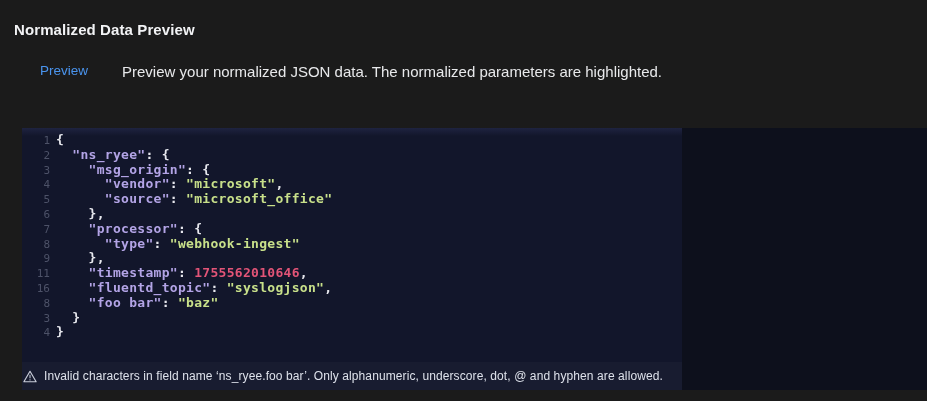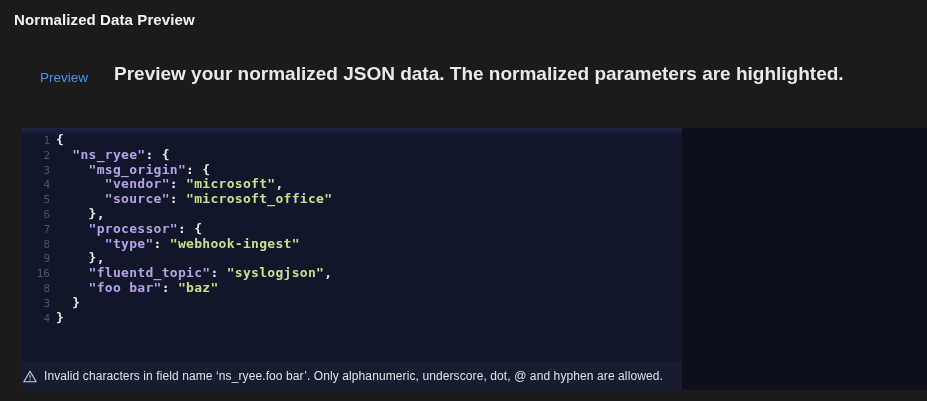--- a/index.html
+++ b/index.html
@@ -5,42 +5,42 @@
   * { margin: 0; padding: 0; box-sizing: border-box; }
   html, body { width: 927px; height: 401px; }
   body {
     position: relative;
     background: var(--page-bg, #1b1b1b);
     font-family: "Liberation Sans", sans-serif;
     overflow: hidden;
   }
   .page-title {
     position: absolute;
-    left: 14px; top: 11px;
+    left: 14px; top: 21px;
     font-size: 15px;
     font-weight: bold;
     color: #f2f3f5;
     letter-spacing: 0.1px;
   }
   .tab-row {
     position: absolute;
     left: 40px; top: 63px;
     display: flex;
-    align-items: flex-end;
+    align-items: flex-start;
+    gap: 8px;
   }
   .tab-preview {
     font-size: 13.5px;
     color: var(--accent-blue, #4a94ee);
     cursor: pointer;
     margin-right: 26px;
   }
   .tab-desc {
-    font-size: 19px;
+    font-size: 15px;
     color: #e8e9eb;
-    font-weight: bold;
   }
   .preview-section {
     position: absolute;
     left: 22px; top: 128px;
     width: 905px; height: 262px;
     background: var(--section-bg, #0d101c);
   }
   .editor {
     position: absolute;
     left: 0; top: 0;
@@ -116,20 +116,21 @@
     <div class="code-lines">
         <div class="code-line"><span class="line-number">1</span><span class="line-content"><span class="tok-punct">{</span></span></div>
         <div class="code-line"><span class="line-number">2</span><span class="line-content"><span class="tok-punct">  </span><span class="tok-key">"ns_ryee"</span><span class="tok-punct">: {</span></span></div>
         <div class="code-line"><span class="line-number">3</span><span class="line-content"><span class="tok-punct">    </span><span class="tok-key">"msg_origin"</span><span class="tok-punct">: {</span></span></div>
         <div class="code-line"><span class="line-number">4</span><span class="line-content"><span class="tok-punct">      </span><span class="tok-key">"vendor"</span><span class="tok-punct">: </span><span class="tok-str">"microsoft"</span><span class="tok-punct">,</span></span></div>
         <div class="code-line"><span class="line-number">5</span><span class="line-content"><span class="tok-punct">      </span><span class="tok-key">"source"</span><span class="tok-punct">: </span><span class="tok-str">"microsoft_office"</span></span></div>
         <div class="code-line"><span class="line-number">6</span><span class="line-content"><span class="tok-punct">    },</span></span></div>
         <div class="code-line"><span class="line-number">7</span><span class="line-content"><span class="tok-punct">    </span><span class="tok-key">"processor"</span><span class="tok-punct">: {</span></span></div>
         <div class="code-line"><span class="line-number">8</span><span class="line-content"><span class="tok-punct">      </span><span class="tok-key">"type"</span><span class="tok-punct">: </span><span class="tok-str">"webhook-ingest"</span></span></div>
         <div class="code-line"><span class="line-number">9</span><span class="line-content"><span class="tok-punct">    },</span></span></div>
+        <div class="code-line"><span class="line-number">11</span><span class="line-content"><span class="tok-punct">    </span><span class="tok-key">"timestamp"</span><span class="tok-punct">: </span><span class="tok-num">1755562010646</span><span class="tok-punct">,</span></span></div>
         <div class="code-line"><span class="line-number">16</span><span class="line-content"><span class="tok-punct">    </span><span class="tok-key">"fluentd_topic"</span><span class="tok-punct">: </span><span class="tok-str">"syslogjson"</span><span class="tok-punct">,</span></span></div>
         <div class="code-line"><span class="line-number">8</span><span class="line-content"><span class="tok-punct">    </span><span class="tok-key">"foo bar"</span><span class="tok-punct">: </span><span class="tok-str">"baz"</span></span></div>
         <div class="code-line"><span class="line-number">3</span><span class="line-content"><span class="tok-punct">  }</span></span></div>
         <div class="code-line"><span class="line-number">4</span><span class="line-content"><span class="tok-punct">}</span></span></div>
       </div>
     <div class="error-bar">
       <svg class="warning-icon" viewBox="0 0 24 22">
         <path d="M12 2 L22.5 20 H1.5 Z" fill="none" stroke="#c9cdd9" stroke-width="2" stroke-linejoin="round"></path>
         <rect x="11.1" y="8" width="1.8" height="6" fill="#c9cdd9"></rect>
         <rect x="11.1" y="15.8" width="1.8" height="2" fill="#c9cdd9"></rect>

